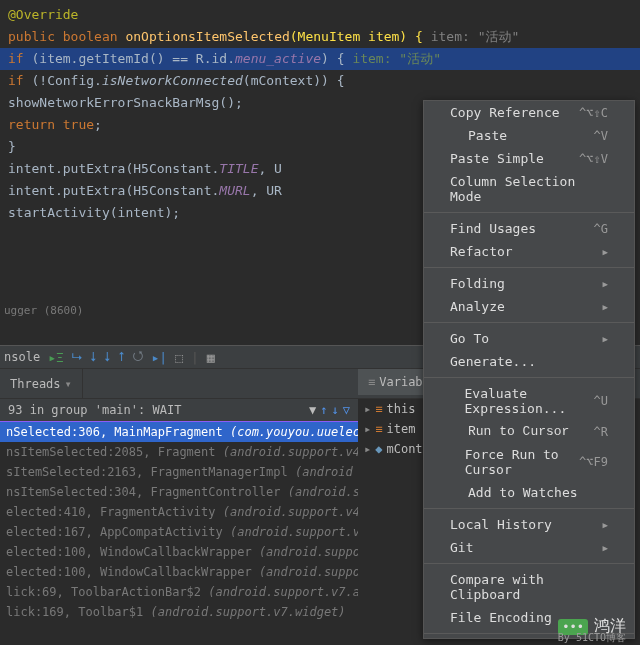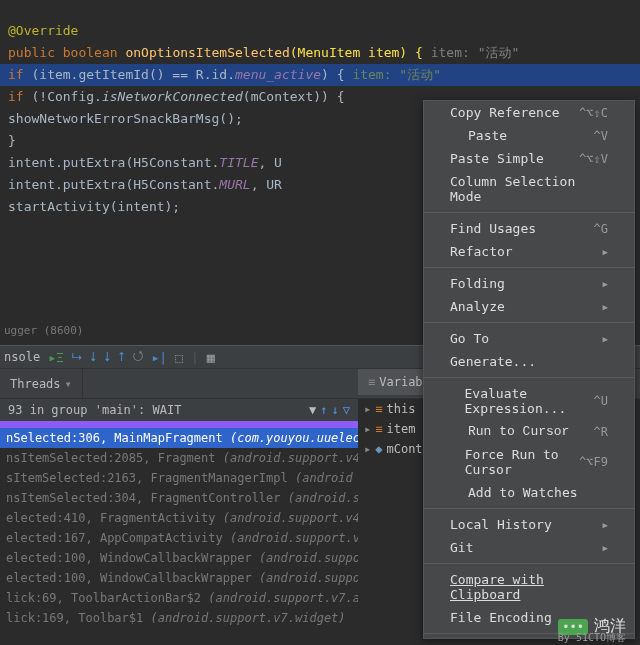--- a/index.html
+++ b/index.html
@@ -1,35 +1,35 @@
 <!DOCTYPE html>
 <html><head>
 <meta charset="utf-8">
 <style>
 *{margin:0;padding:0;box-sizing:border-box}
 body{width:640px;height:645px;background:#2b2b2b;font-family:Menlo,Consolas,monospace;font-size:13px;color:#a9b7c6;overflow:hidden;position:relative}
-.editor{padding:20px 0;line-height:22px}
+.editor{padding:4px 0;line-height:22px}
 .line{padding:0 8px;white-space:nowrap}
 .sel{background:#214283}
 .ann{color:#bbb529}
 .kw{color:#cc7832}
 .mname{color:#ffc66d}
 .static{color:#a9b7c6;font-style:italic}
 .staticf{color:#9876aa;font-style:italic}
 .str{color:#6a8759}
 .cmt{color:#808080}
 .param{color:#fde047}
-.status{position:absolute;top:324px;left:4px;color:#787878;font-size:11px}
+.status{position:absolute;top:304px;left:4px;color:#787878;font-size:11px}
 .toolbar{position:absolute;top:345px;left:0;right:0;height:24px;border-top:1px solid #555;border-bottom:1px solid #323232;background:#3c3f41;display:flex;align-items:center;padding:0 4px;gap:8px}
 .toolbar .lbl{color:#bbb;font-size:12px}
 .panels{position:absolute;top:369px;left:0;right:0;height:30px;background:#3c3f41;display:flex;border-bottom:1px solid #323232}
 .panel-tab{padding:6px 10px;font-size:12px;color:#bbb;border-right:1px solid #323232;display:flex;align-items:center;gap:4px}
 .vars-tab{position:absolute;left:358px;background:#4e5254}
 .threads{position:absolute;top:399px;left:0;width:358px}
-.thread-header{background:#3c3f41;padding:4px 8px;color:#bbb;font-size:12px;display:flex;align-items:center;justify-content:space-between;border-bottom:7px solid #8b5cf6}
+.thread-header{background:#3c3f41;padding:4px 8px;color:#bbb;font-size:12px;display:flex;align-items:center;justify-content:space-between;border-bottom:1px solid #8b5cf6}
 .frames{font-size:12px}
 .frame{padding:3px 6px;color:#787878;white-space:nowrap;overflow:hidden}
 .frame.active{background:#2f65ca;color:#fff}
 .frame .pkg{font-style:italic}
 .vars{position:absolute;top:399px;left:358px;width:80px}
 .var-line{padding:3px 6px;font-size:12px;color:#bbb;display:flex;align-items:center;gap:4px;white-space:nowrap}
 .ctx{position:absolute;top:100px;left:423px;width:212px;background:#46484a;border:1px solid #555;box-shadow:0 2px 8px rgba(0,0,0,.5);font-size:13px;color:#ddd}
 .ctx .row{display:flex;justify-content:space-between;align-items:center;padding:4px 26px;cursor:default}
 .ctx .sep{height:1px;background:#5a5a5a;margin:4px 0}
 .ctx .sc{color:#999;font-size:12px}
@@ -41,20 +41,21 @@
 </style>
 </head>
 <body>
 
 <div class="editor">
 <div class="line"><span class="ann">@Override</span></div>
 <div class="line"><span class="kw">public</span> <span class="kw">boolean</span> <span class="mname">onOptionsItemSelected</span><span class="param">(MenuItem item) {</span>   <span class="cmt">item: "活动"</span></div>
 <div class="line sel">    <span class="kw">if</span><span> (item.getItemId() == R.id.</span><span class="staticf">menu_active</span><span>) {   </span><span class="str">item: "活动"</span></div>
 <div class="line">        <span class="kw">if</span><span> (!Config.</span><span class="static">isNetworkConnected</span><span>(mContext)) {</span></div>
 <div class="line">            <span>showNetworkErrorSnackBarMsg();</span></div>
+<div class="line">            <span class="kw">return</span> <span class="kw">true</span><span>;</span></div>
 <div class="line">        <span>}</span></div>
 <div class="line">        <span>intent.putExtra(H5Constant.</span><span class="staticf">TITLE</span><span>, U</span></div>
 <div class="line">        <span>intent.putExtra(H5Constant.</span><span class="staticf">MURL</span><span>, UR</span></div>
 <div class="line">        <span>startActivity(intent);</span></div>
 </div>
 
 <div class="status">ugger (8600)</div>
 
 <div class="toolbar">
   <span class="lbl">nsole</span>
@@ -215,21 +216,21 @@
       <span class="arr" style="font-size: 9px;">▶</span>
     </div>
     <div class="row">
       <span style="display: flex; align-items: center;">
         <span>Git</span>
       </span>
       <span class="arr" style="font-size: 9px;">▶</span>
     </div>
     <div class="sep"></div>
     <div class="row">
-      <span style="display: flex; align-items: center; text-decoration: underline;">
+      <span style="display: flex; align-items: center;">
         <span>Compare with Clipboard</span>
       </span>
       <span></span>
     </div>
     <div class="row">
       <span style="display: flex; align-items: center;">
         <span>File Encoding</span>
       </span>
       <span></span>
     </div>

